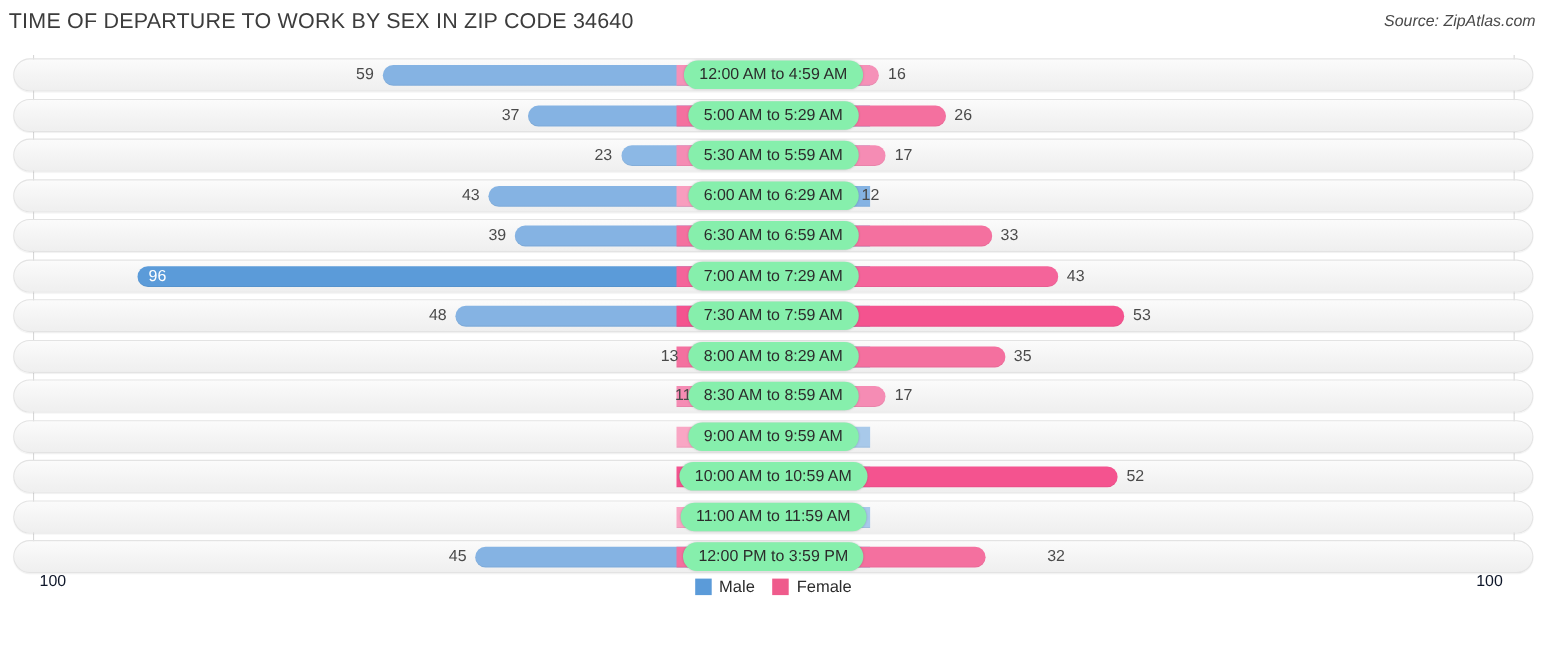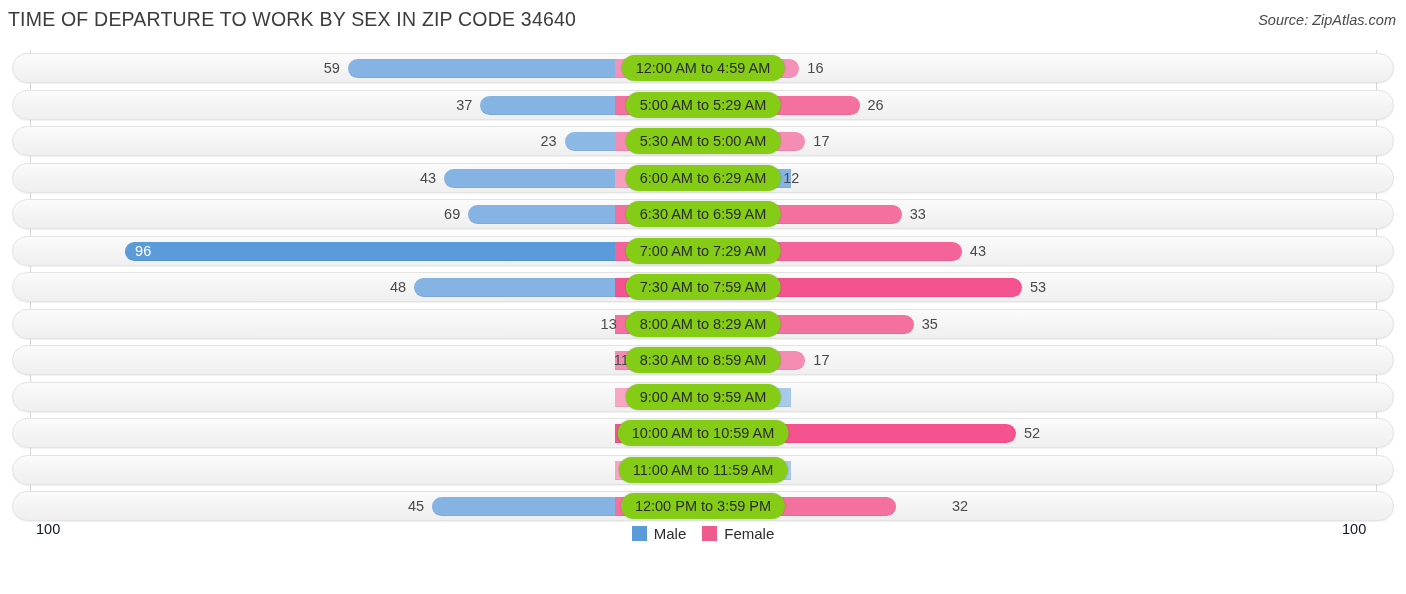--- a/index.html
+++ b/index.html
@@ -128,21 +128,21 @@
 
   
   .cat-pill {
     position: absolute;
     left: 50%;
     transform: translateX(-50%);
     top: 5px;
     height: 26px;
     line-height: 26px;
     padding: 0 14px;
-    background: #84cc16;
+    background: #86efac;
     border-radius: 14px;
     font-size: 14.5px;
     color: #2b2b2b;
     white-space: nowrap;
     box-shadow: 0 0 2px rgba(0,0,0,0.22);
     z-index: 5;
   }
 
   
   .axis {
@@ -215,35 +215,35 @@
           <div class="val male-val" style="right: 933.74px; text-align: center;">37</div>
           <div class="val female-val" style="left: 867.52px;">26</div>
           <div class="cat-pill">5:00 AM to 5:29 AM</div>
         </div>
         <div class="row">
           <div class="track"></div>
           <div class="bar male" style="width: 226.46px; right: 615px; background: rgb(140, 184, 229);"></div>
           <div class="bar female" style="width: 190.34px; left: 615px; background: rgb(245, 140, 180);"></div>
           <div class="val male-val" style="right: 849.46px; text-align: right;">23</div>
           <div class="val female-val" style="left: 813.34px;">17</div>
-          <div class="cat-pill">5:30 AM to 5:00 AM</div>
+          <div class="cat-pill">5:30 AM to 5:59 AM</div>
         </div>
         <div class="row">
           <div class="track"></div>
           <div class="bar male" style="width: 346.86px; right: 615px; background: rgb(133, 179, 227);"></div>
           <div class="bar female" style="width: 160.24px; left: 615px; background: rgb(248, 157, 190);"></div>
           <div class="val male-val" style="right: 969.86px; text-align: right;">43</div>
           <div class="val female-val" style="left: 783.24px;">12</div>
           <div class="cat-pill">6:00 AM to 6:29 AM</div>
         </div>
         <div class="row">
           <div class="track"></div>
           <div class="bar male" style="width: 322.78px; right: 615px; background: rgb(133, 179, 227);"></div>
           <div class="bar female" style="width: 286.66px; left: 615px; background: rgb(244, 112, 159);"></div>
-          <div class="val male-val" style="right: 945.78px; text-align: right;">69</div>
+          <div class="val male-val" style="right: 945.78px; text-align: right;">39</div>
           <div class="val female-val" style="left: 909.66px;">33</div>
           <div class="cat-pill">6:30 AM to 6:59 AM</div>
         </div>
         <div class="row accent">
           <div class="track"></div>
           <div class="bar male" style="width: 665.92px; right: 615px; background: rgb(91, 155, 217);"></div>
           <div class="bar female" style="width: 346.86px; left: 615px; background: rgb(244, 100, 154);"></div>
           <div class="val male-val inside" style="left: 135.08px; text-align: left;">96</div>
           <div class="val female-val" style="left: 969.86px;">43</div>
           <div class="cat-pill">7:00 AM to 7:29 AM</div>

